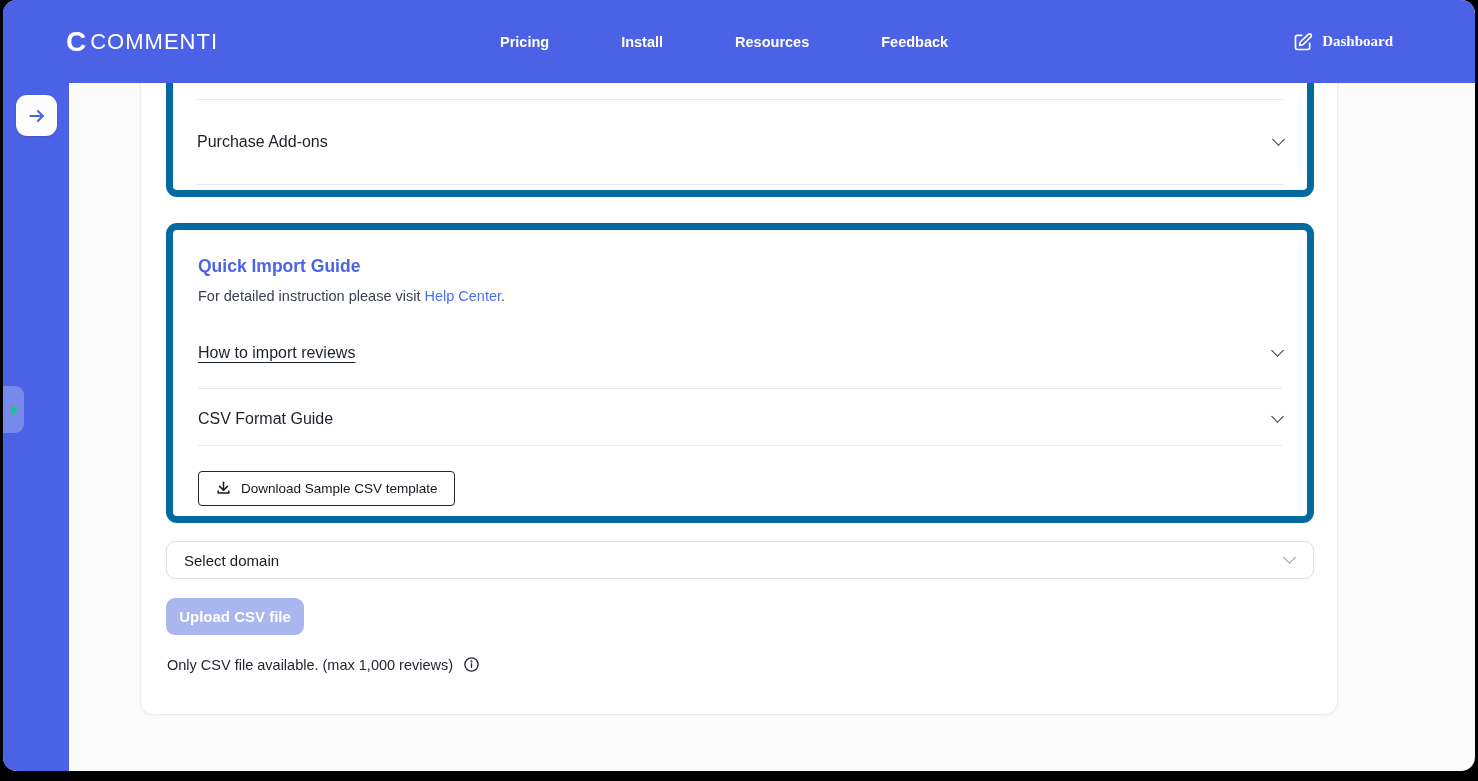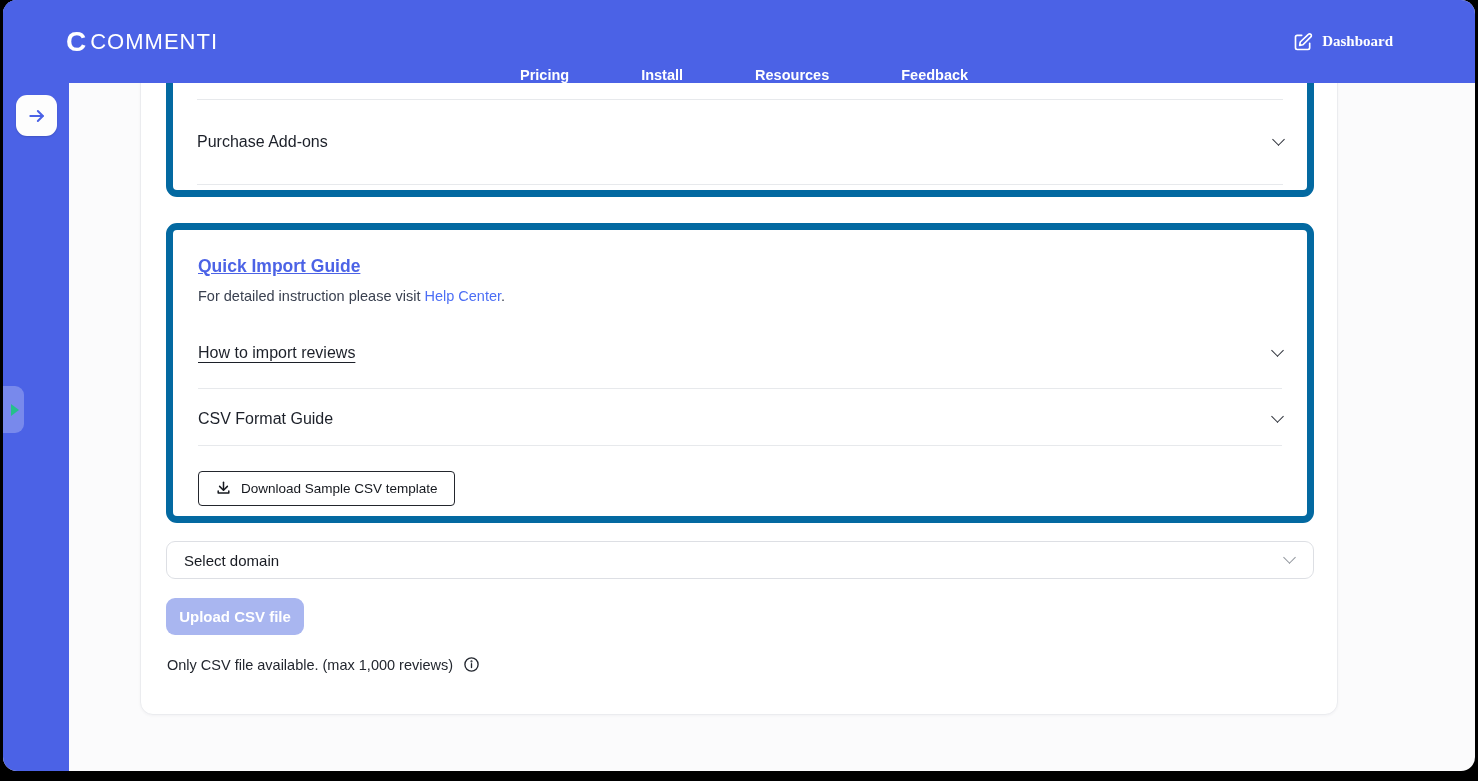--- a/index.html
+++ b/index.html
@@ -16,21 +16,21 @@
   }
   
   .header {
     position:absolute; left:0; right:0; top:0; height:83px;
     background:#4b62e6; z-index:30;
     display:flex; align-items:center;
   }
   .logo { position:absolute; left:63px; top:0; height:83px; display:flex; align-items:center; cursor:pointer; }
   .logo-mark { color:#fff; font-weight:800; font-size:28px; line-height:1; margin-right:4px; }
   .logo-text { color:#fff; font-weight:500; font-size:22px; letter-spacing:1px; }
-  .nav { position:absolute; left:497px; top:0; height:83px; display:flex; align-items:flex-end; gap:72px;margin-left:20px; }
+  .nav { position:absolute; left:497px; top:0; height:83px; display:flex; align-items:center; gap:72px; }
   .nav-item { color:#fff; font-size:14.5px; font-weight:600; cursor:pointer; white-space:nowrap; }
   .dash-btn { position:absolute; right:82px; top:0; height:83px; display:flex; align-items:center; gap:9px; cursor:pointer;font-family:Liberation Serif, serif; }
   .dash-btn span { color:#fff; font-size:15px; font-weight:600; }
   
   .sidebar {
     position:absolute; left:0; top:0; bottom:0; width:66px;
     background:#4b62e6; z-index:20;
   }
   .collapse-btn {
     position:absolute; left:13px; top:95px; width:41px; height:41px;
@@ -66,21 +66,21 @@
   .card-addons .acc-row { top:33px; }
   .card-addons .bottom-divider { position:absolute; left:24px; right:24px; top:118px; height:1px; background:#e7e9ec; }
   .acc-label { font-size:16px; color:#1c2029; font-weight:500; }
   .chev {
     width:9px; height:9px; border-right:1.7px solid #2a2e37; border-bottom:1.7px solid #2a2e37;
     transform:rotate(45deg); margin-top:-5px; flex:0 0 auto;
   }
   .chev.gray { border-color:#8f949c; }
   
   .card-guide { top:182px; height:300px; }
-  .guide-title { position:absolute; left:25px; top:26px; font-size:17.5px; font-weight:700; color:#4c63e6;text-decoration:underline; }
+  .guide-title { position:absolute; left:25px; top:26px; font-size:17.5px; font-weight:700; color:#4c63e6; }
   .guide-sub { position:absolute; left:25px; top:58px; font-size:14.5px; color:#3a4150; }
   .guide-sub a { color:#4c6ef5; text-decoration:none; cursor:pointer; }
   .guide-acc1 { top:88px; height:70px; left:25px; right:25px; }
   .guide-acc1 .acc-label { text-decoration:underline; text-underline-offset:4px; }
   .gdiv1 { position:absolute; left:25px; right:25px; top:158px; height:1px; background:#e7e9ec; }
   .guide-acc2 { top:160px; height:57px; left:25px; right:25px; }
   .gdiv2 { position:absolute; left:25px; right:25px; top:215px; height:1px; background:#e7e9ec; }
   .download-btn {
     position:absolute; left:25px; top:241px; height:35px; padding:0 16px;
     background:#fff; border:1.5px solid #23262d; border-radius:4px; cursor:pointer;

